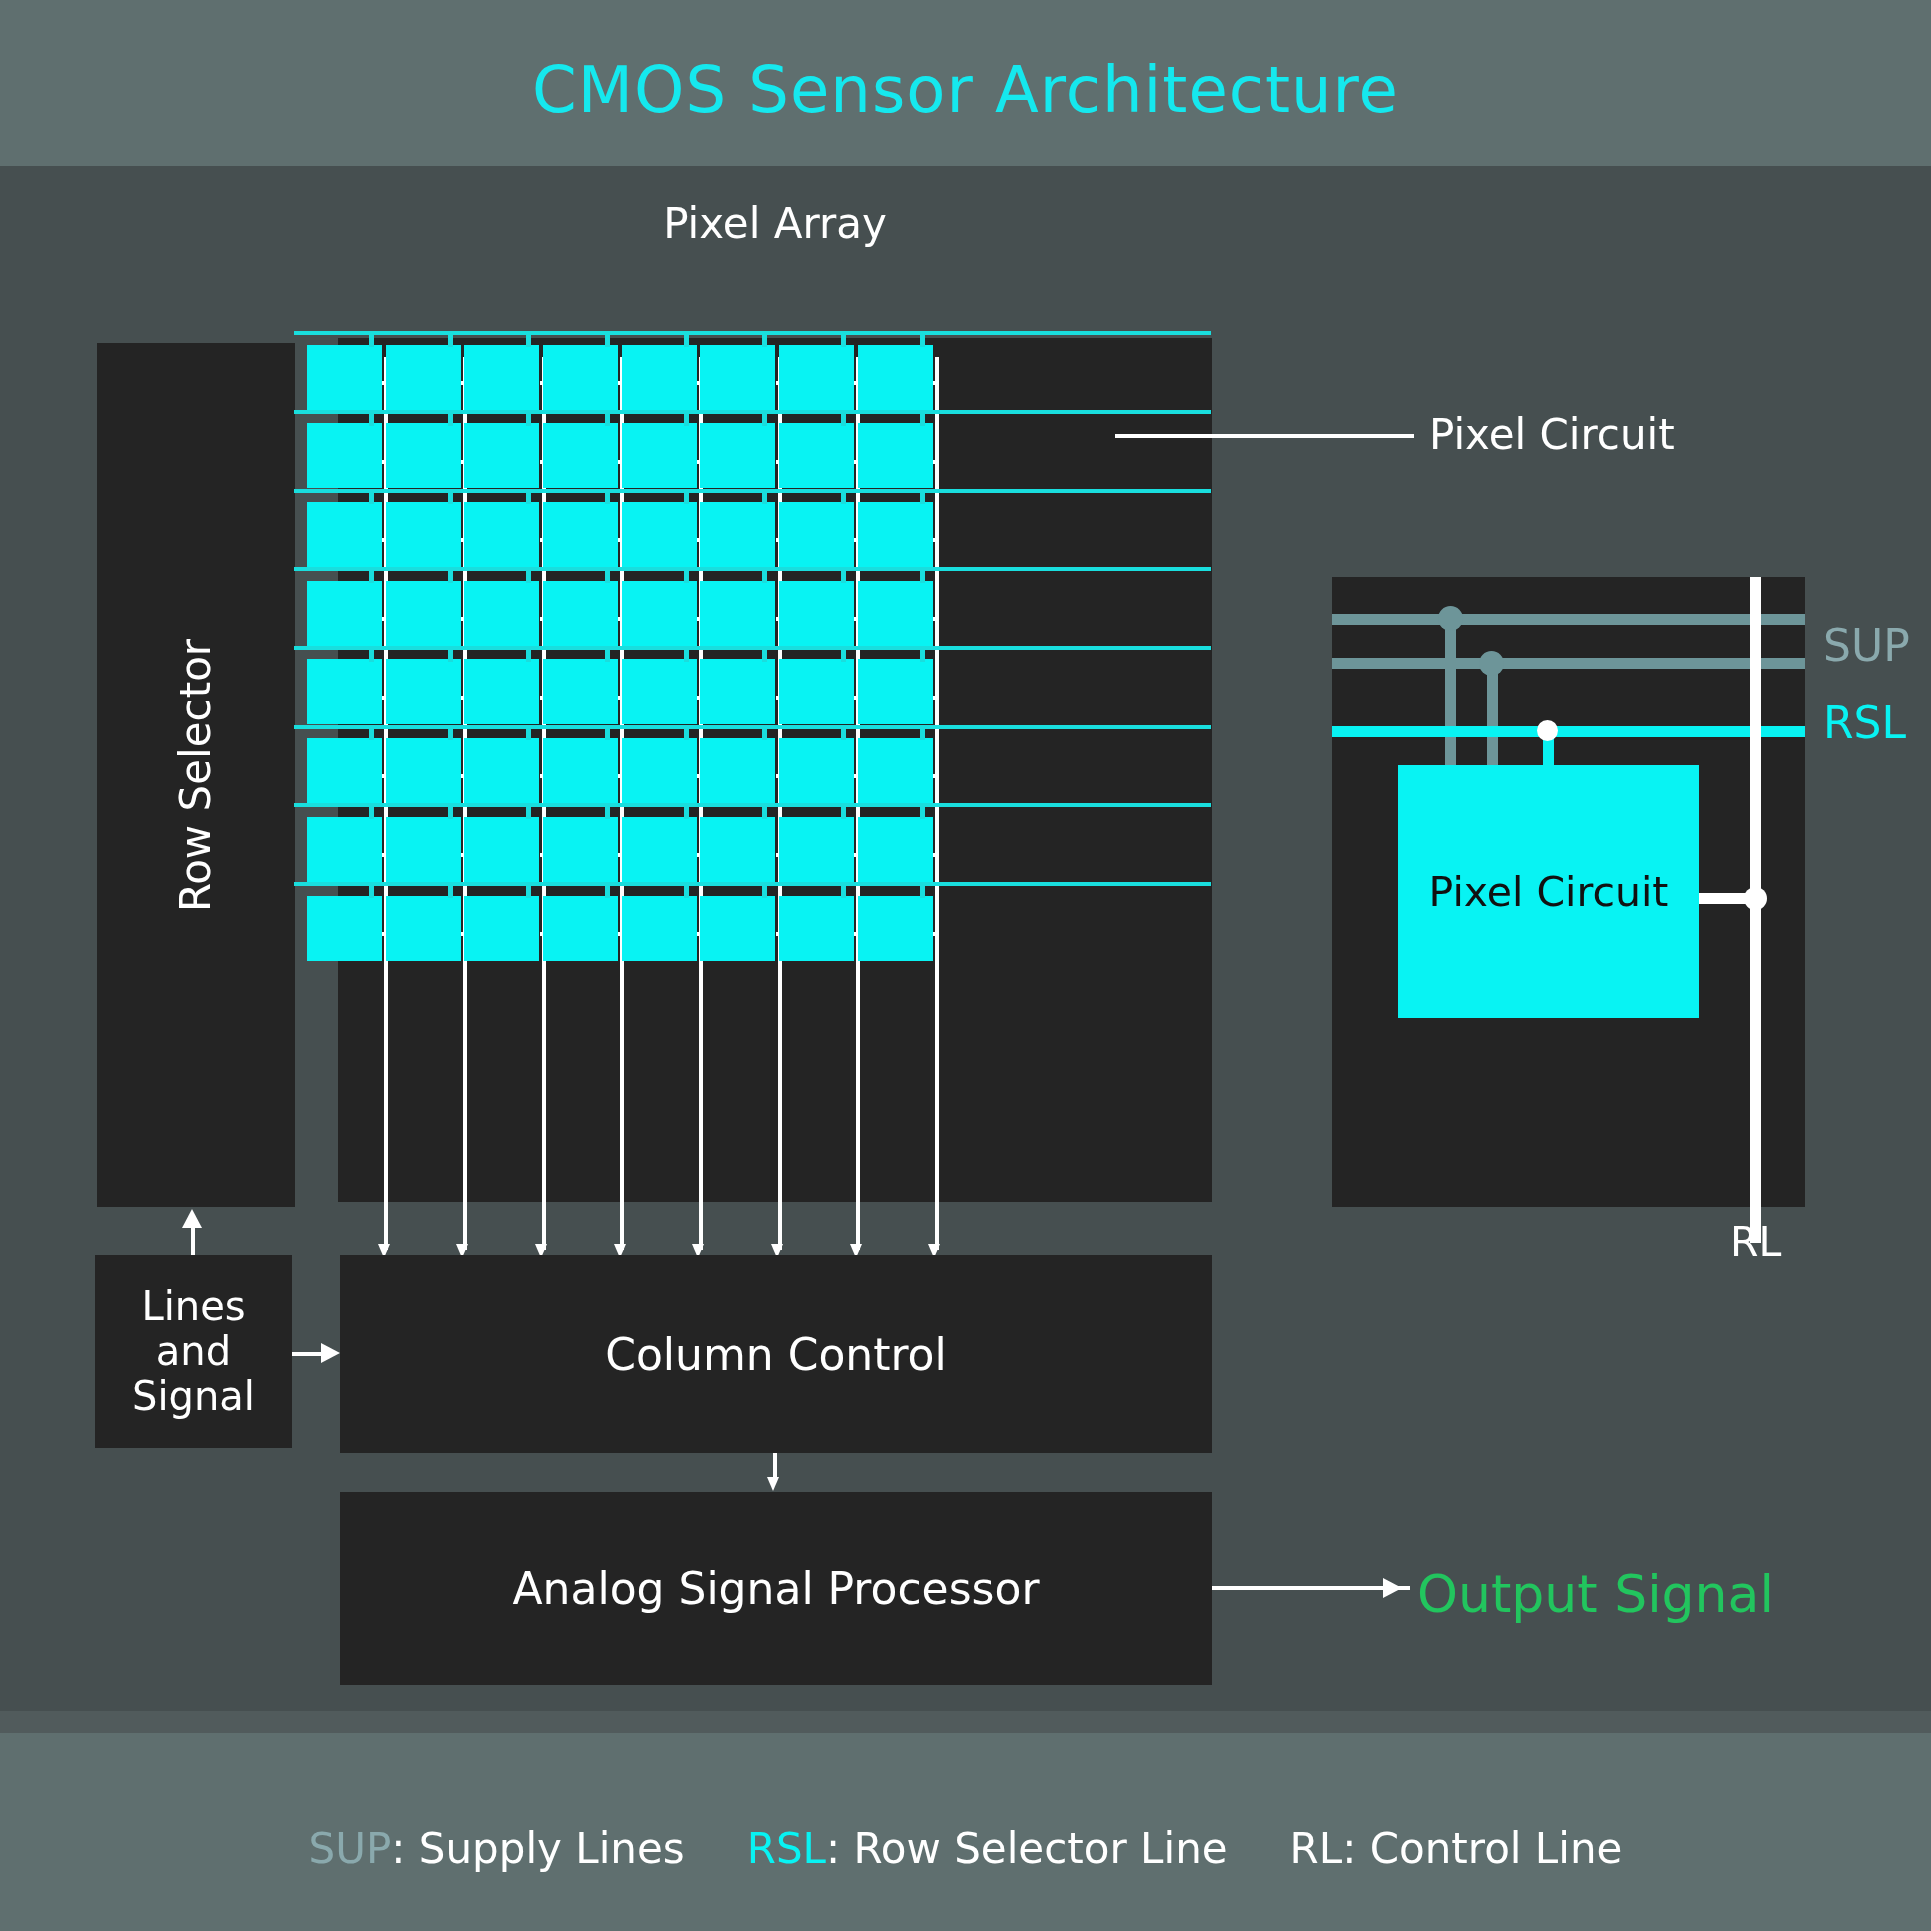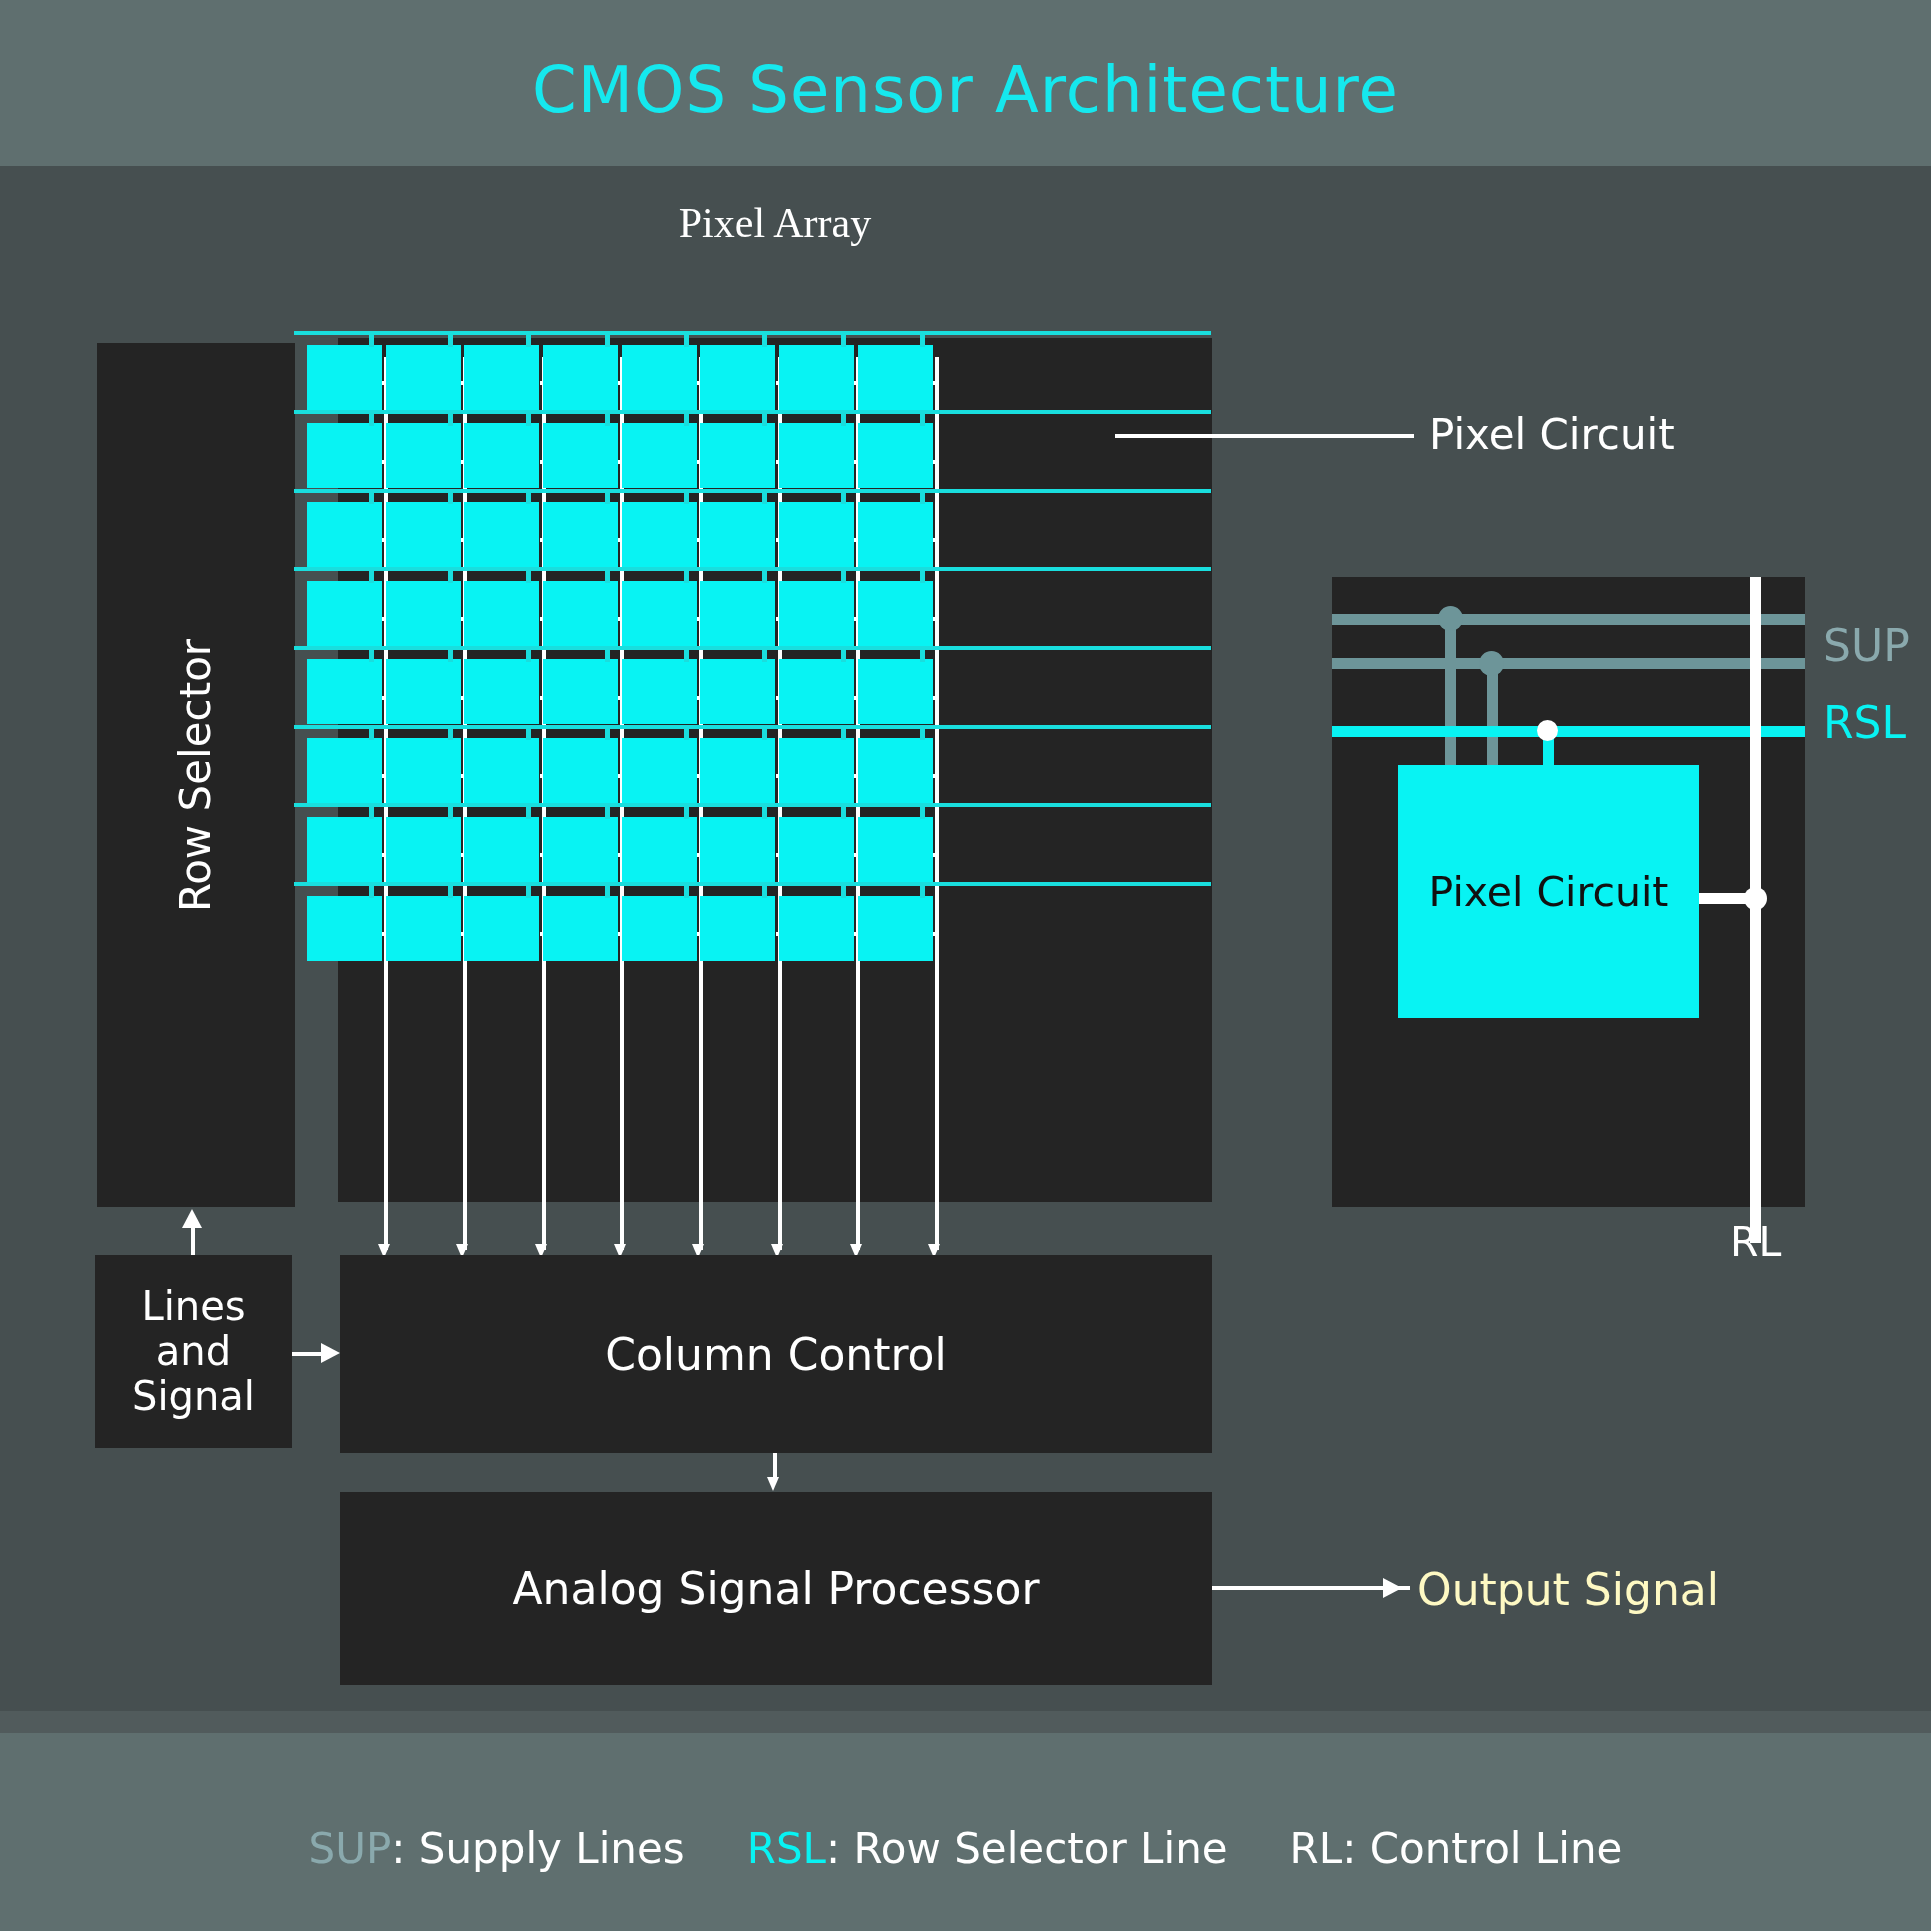--- a/index.html
+++ b/index.html
@@ -11,21 +11,21 @@
   .band-top{position:absolute;left:0;top:0;width:1931px;height:166px;background:#5f6f6f;}
   .band-bottom{position:absolute;left:0;top:1733px;width:1931px;height:198px;background:#5f6f6f;}
   .band-bottom-strip{position:absolute;left:0;top:1711px;width:1931px;height:22px;background:#515b5c;}
   .title{
     position:absolute;left:0;top:53px;width:1931px;text-align:center;
     color:#15e8ee;font-size:64px;letter-spacing:1px;font-weight:400;
   }
   .box{position:absolute;background:#242424;}
   .pixarray-title{
     position:absolute;left:338px;top:199px;width:874px;text-align:center;
-    color:#ffffff;font-size:42px;font-family:Liberation Serif, serif;
+    color:#ffffff;font-size:42px;
   }
   .rowsel-box{left:97px;top:343px;width:198px;height:864px;}
   .rowsel-label{
     position:absolute;left:97px;top:343px;width:198px;height:864px;
     display:flex;align-items:center;justify-content:center;
     color:#fff;font-size:42px;
   }
   .rowsel-label span{transform:rotate(-90deg);white-space:nowrap;display:block;}
   .pixarray-box{left:338px;top:338px;width:874px;height:864px;}
   .pix{position:absolute;background:#08f3f3;}
@@ -64,21 +64,21 @@
   .rl-line-d{position:absolute;width:10.6px;background:#ffffff;}
   .rl-dot-d{position:absolute;width:23px;height:23px;border-radius:50%;background:#ffffff;}
   .rl-stub-d{position:absolute;height:10.6px;background:#ffffff;}
   .detail-pix{position:absolute;left:1398px;top:765px;width:301px;height:253px;background:#08f3f3;
               display:flex;align-items:center;justify-content:center;color:#111;font-size:41px;}
   .sup-lbl{position:absolute;color:#8aa9ad;font-size:44px;}
   .rsl-lbl{position:absolute;color:#08f3f3;font-size:44px;}
   .rl-lbl{position:absolute;color:#ffffff;font-size:41px;}
   .callout-line{position:absolute;height:3.9px;background:#ffffff;}
   .callout-lbl{position:absolute;color:#ffffff;font-size:42px;white-space:nowrap;}
-  .out-lbl{position:absolute;color:#fef9c3;font-size:44px;white-space:nowrap;}
+  .out-lbl{position:absolute;color:#22c55e;font-size:52px;white-space:nowrap;}
   .legend{
     position:absolute;left:0;top:1808px;width:1931px;text-align:center;
     font-size:42px;color:#ffffff;
   }
   .legend .grp{display:inline-block;margin:16px 31px;}
 </style>
 </head>
 <body>
 
 <div class="band-top"></div>

